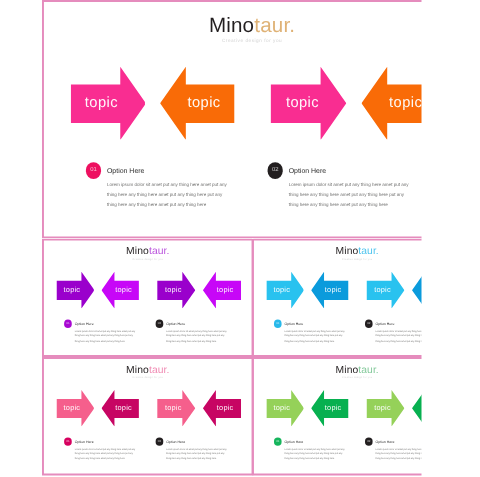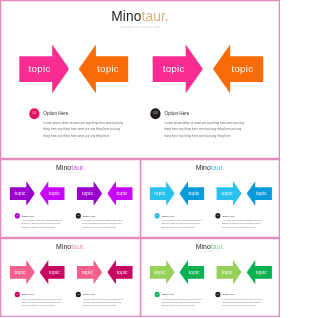--- a/index.html
+++ b/index.html
@@ -1,20 +1,20 @@
 <!DOCTYPE html>
 <html><head>
 <meta charset="utf-8">
 <style>
   html,body{margin:0;padding:0;background:#ffffff;}
   body{width:281px;height:318px;font-family:"Liberation Sans",sans-serif;overflow:hidden;
        -webkit-font-smoothing:antialiased;}
   .page{position:relative;width:281px;height:318px;background:#ffffff;}
 
-  .slide{position:absolute;box-sizing:border-box;background:#ffffff;overflow:hidden;}
+  .slide{position:absolute;box-sizing:border-box;background:#ffffff;overflow:hidden;margin-left:28px;}
   .slide-inner{position:absolute;left:0;top:0;transform-origin:0 0;}
   .slide.framed{box-shadow:inset 0 0 0 1.3px #e58cbd;}
 
   .logo{position:absolute;left:0;right:0;text-align:center;line-height:1;font-size:0;}
   .logo .wm{display:block;white-space:nowrap;line-height:1;}
   .logo .wm .d{color:#231f20;}
   .logo .tag{display:block;white-space:nowrap;color:#d2d2d2;line-height:1;}
 
   .arrowwrap{position:absolute;}
   .arrowwrap svg{display:block;}

